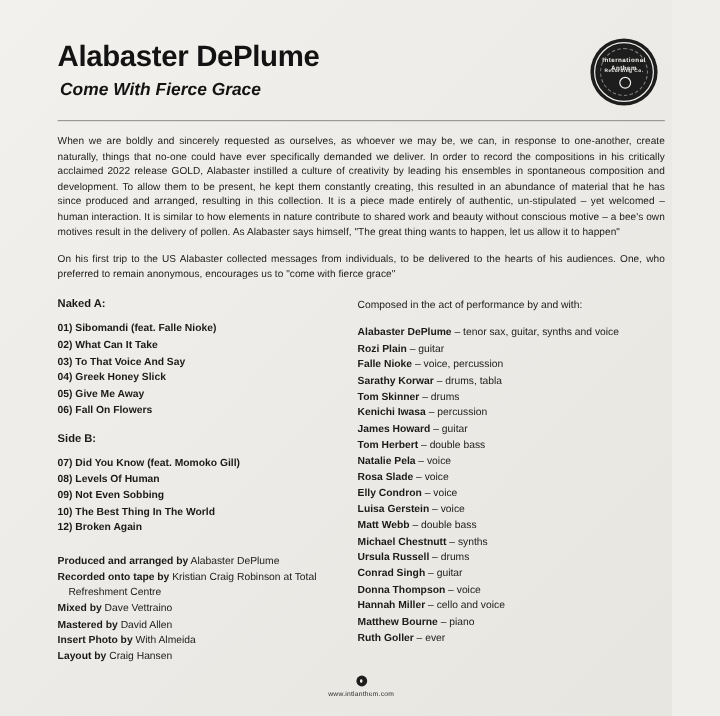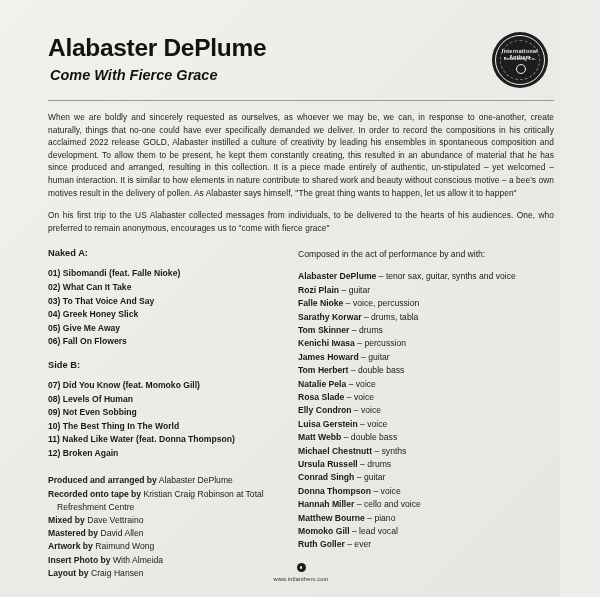--- a/index.html
+++ b/index.html
@@ -231,30 +231,28 @@
         <p class="track">05) Give Me Away</p>
         <p class="track">06) Fall On Flowers</p>
 
         <div class="gap"></div>
 
         <div class="side-head">Side B:</div>
         <p class="track">07) Did You Know (feat. Momoko Gill)</p>
         <p class="track">08) Levels Of Human</p>
         <p class="track">09) Not Even Sobbing</p>
         <p class="track">10) The Best Thing In The World</p>
-        <p class="track">11) Naked Like Water (feat. Donna Thompson)</p>
         <p class="track">12) Broken Again</p>
 
         <div class="prod">
           <p><b>Produced and arranged by</b><span> Alabaster DePlume</span></p>
           <p><b>Recorded onto tape by</b><span> Kristian Craig Robinson at Total</span></p>
           <p class="indent">Refreshment Centre</p>
           <p><b>Mixed by</b><span> Dave Vettraino</span></p>
           <p><b>Mastered by</b><span> David Allen</span></p>
-          <p><b>Artwork by</b><span> Raimund Wong</span></p>
           <p><b>Insert Photo by</b><span> With Almeida</span></p>
           <p><b>Layout by</b><span> Craig Hansen</span></p>
         </div>
       </div>
 
       <div class="col-right">
         <p class="credits-head">Composed in the act of performance by and with:</p>
         <p class="person"><b>Alabaster DePlume</b><span> – tenor sax, guitar, synths and voice</span></p>
         <p class="person"><b>Rozi Plain</b><span> – guitar</span></p>
         <p class="person"><b>Falle Nioke</b><span> – voice, percussion</span></p>
@@ -267,21 +265,20 @@
         <p class="person"><b>Rosa Slade</b><span> – voice</span></p>
         <p class="person"><b>Elly Condron</b><span> – voice</span></p>
         <p class="person"><b>Luisa Gerstein</b><span> – voice</span></p>
         <p class="person"><b>Matt Webb</b><span> – double bass</span></p>
         <p class="person"><b>Michael Chestnutt</b><span> – synths</span></p>
         <p class="person"><b>Ursula Russell</b><span> – drums</span></p>
         <p class="person"><b>Conrad Singh</b><span> – guitar</span></p>
         <p class="person"><b>Donna Thompson</b><span> – voice</span></p>
         <p class="person"><b>Hannah Miller</b><span> – cello and voice</span></p>
         <p class="person"><b>Matthew Bourne</b><span> – piano</span></p>
-        <p class="person"><b>Momoko Gill</b><span> – lead vocal</span></p>
         <p class="person"><b>Ruth Goller</b><span> – ever</span></p>
       </div>
     </div>
 
     <div class="footer">
       <div class="footer-mark"></div>
       <div class="footer-url">www.intlanthem.com</div>
     </div>
 
   </div>

